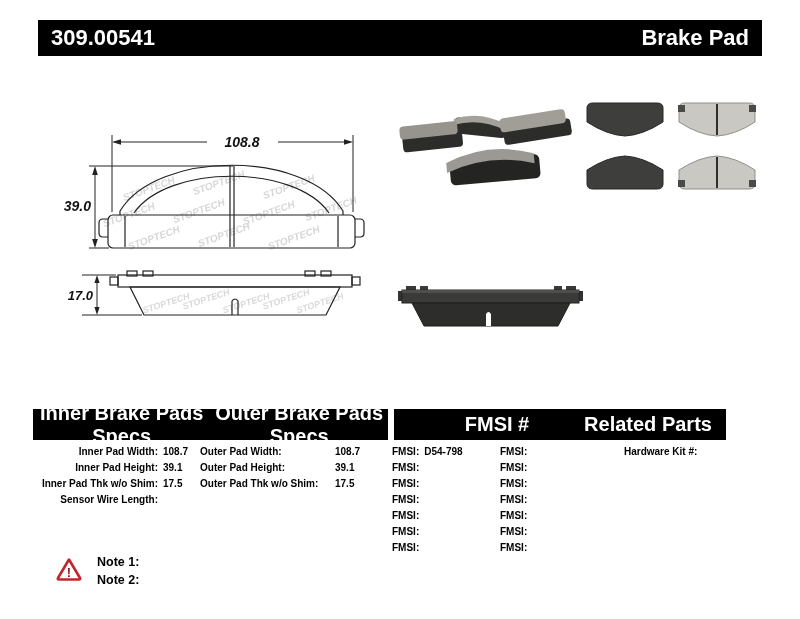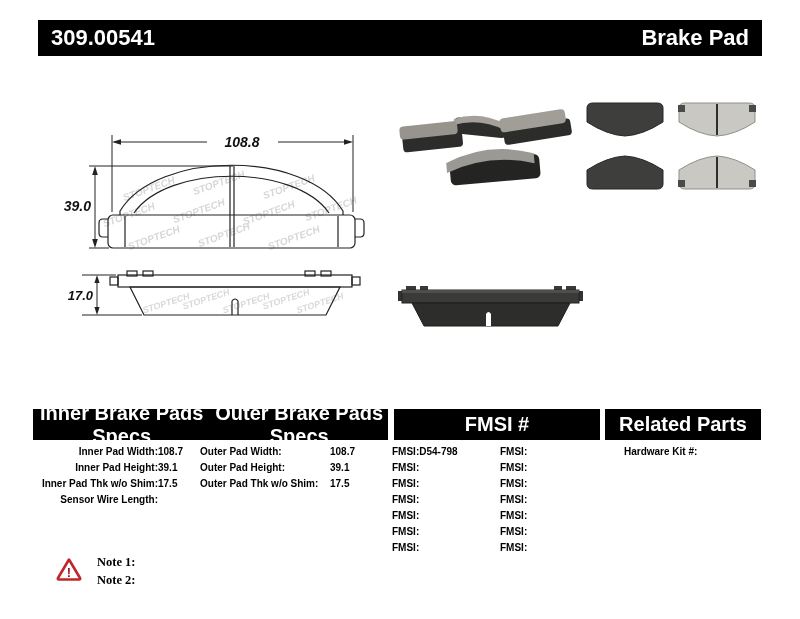--- a/index.html
+++ b/index.html
@@ -20,35 +20,35 @@
   .side-drawing  { left:55px; top:268px; }
   .photo-perspective { left:393px; top:103px; }
   .photo-flat { left:585px; top:102px; }
   .photo-edge { left:398px; top:278px; }
 
   .hdr-bar { position:absolute; top:409px; height:31px; background:#000; color:#fff;
     display:flex; align-items:center; font-weight:bold; font-size:20px; }
   .hdr-bar span { flex:1; text-align:center; }
   .bar-specs { left:33px; width:355px; }
   .bar-fmsi  { left:394px; width:206px; }
-  .bar-related { left:605px; width:156px; }
+  .bar-related { left:570px; width:156px; }
 
   .col { position:absolute; top:444px; font-size:10px; font-weight:bold; color:#000; }
   .col .row { display:flex; line-height:16px; height:16px; white-space:nowrap; }
   .col-inner { left:30px; width:192px; }
   .col-inner .lbl { width:128px; text-align:right; }
   .col-outer { left:200px; width:192px; }
   .col-outer .lbl { width:130px; }
-  .col .val { }
+  .col .val { margin-left:5px; }
   .col-fmsi1 { left:392px; }
   .col-fmsi2 { left:500px; }
   .col-related { left:624px; }
 
   .note-icon { position:absolute; left:56px; top:557px; }
-  .notes { position:absolute; left:97px; top:553px; font-size:12.5px; font-weight:bold; line-height:18px;font-family:Liberation Serif, serif; }
+  .notes { position:absolute; left:97px; top:553px; font-size:12.5px; font-weight:bold; line-height:18px; }
 </style>
 </head>
 <body>
 
 <div class="page">
 
   <div class="title-bar">
     <span>309.00541</span>
     <span>Brake Pad</span>
   </div>

